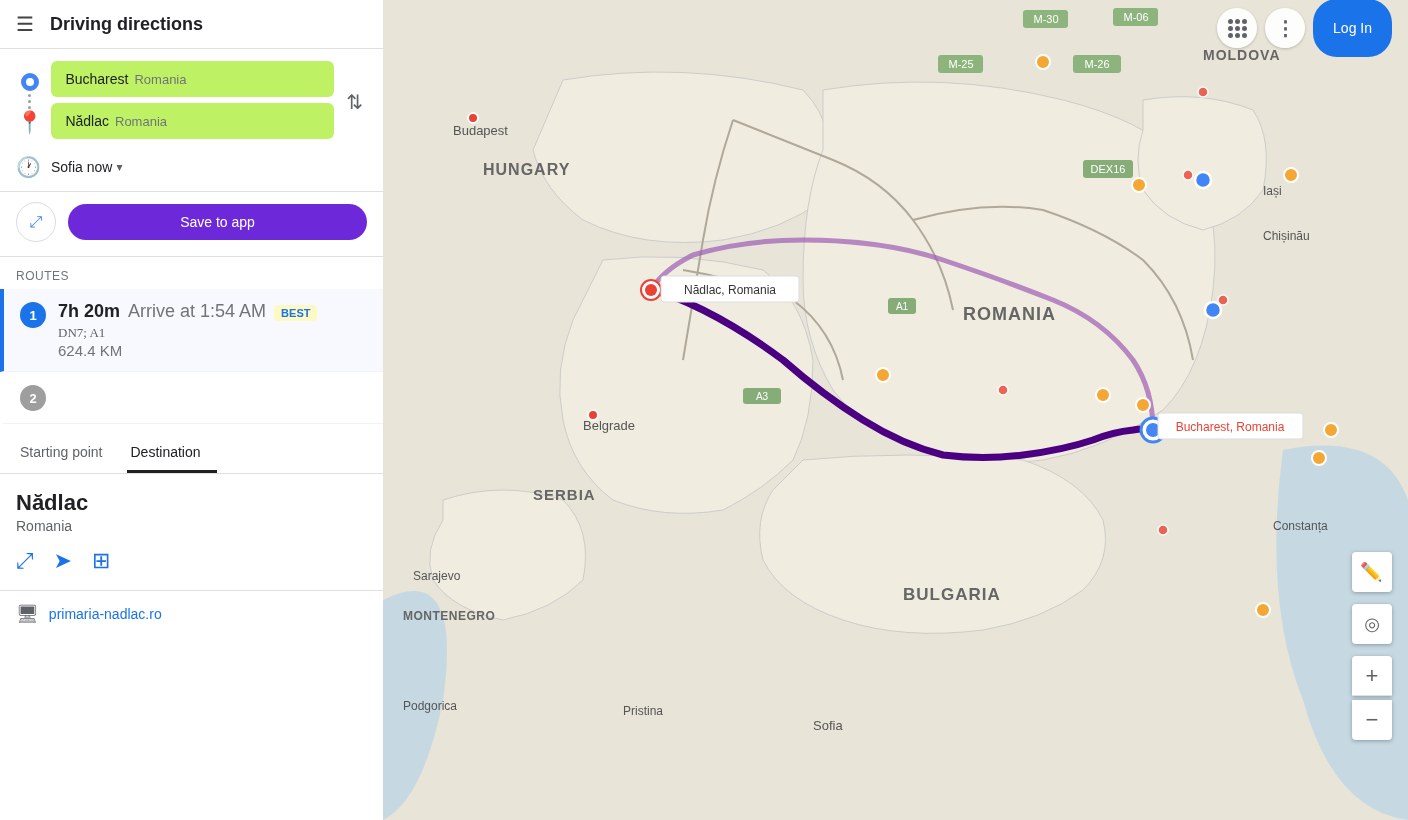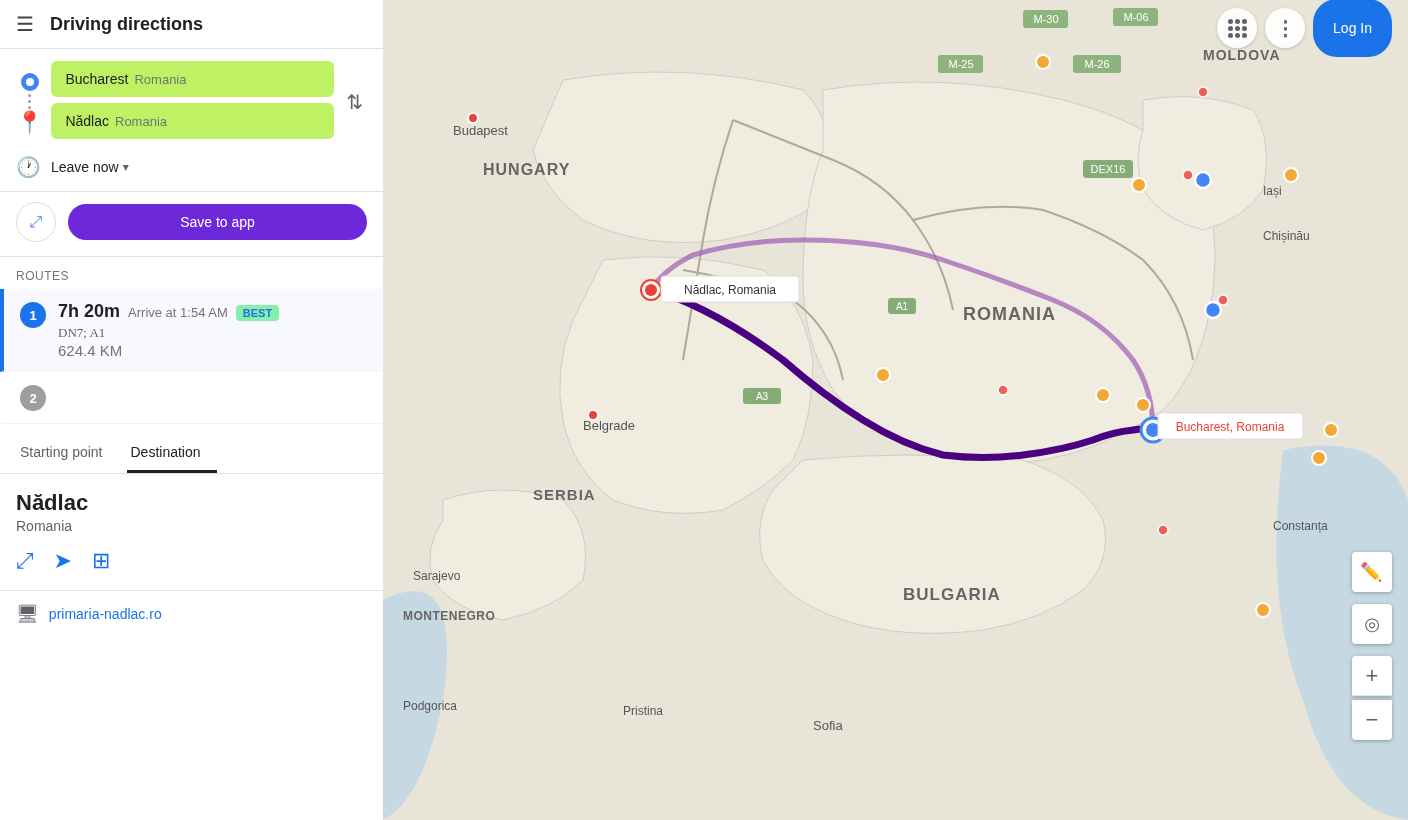--- a/index.html
+++ b/index.html
@@ -206,25 +206,25 @@
       display: flex;
       align-items: baseline;
       gap: 8px;
     }
     .route-time {
       font-size: 18px;
       font-weight: bold;
       color: #202124;
     }
     .route-arrive {
-      font-size: 13px;
+      font-size: 18px;
       color: #70757a;
     }
     .best-badge {
-      background: #86efac;
+      background: #fef9c3;
       color: #1a73e8;
       font-size: 11px;
       font-weight: bold;
       padding: 2px 7px;
       border-radius: 4px;
       text-transform: uppercase;
     }
     .route-via {
       font-size: 13px;
       color: #5f6368;
@@ -429,21 +429,21 @@
         <span class="city-name">Nădlac</span>
         <span class="country-name">Romania</span>
       </div>
     </div>
     <div class="swap-btn" style="font-size:20px;color:#5f6368;">⇅</div>
   </div>
 
   <div class="depart-row">
     <span class="depart-icon">🕐</span>
     <button class="depart-btn">
-      <span>Leave now</span>
+      <span>Sofia now</span>
       <span class="depart-chevron">▾</span>
     </button>
   </div>
 
   <div class="actions-row">
     <button class="share-icon-btn">
       <span style="font-size:16px;">⤢</span>
     </button>
     <button class="save-to-app-btn">Save to app</button>
   </div>

